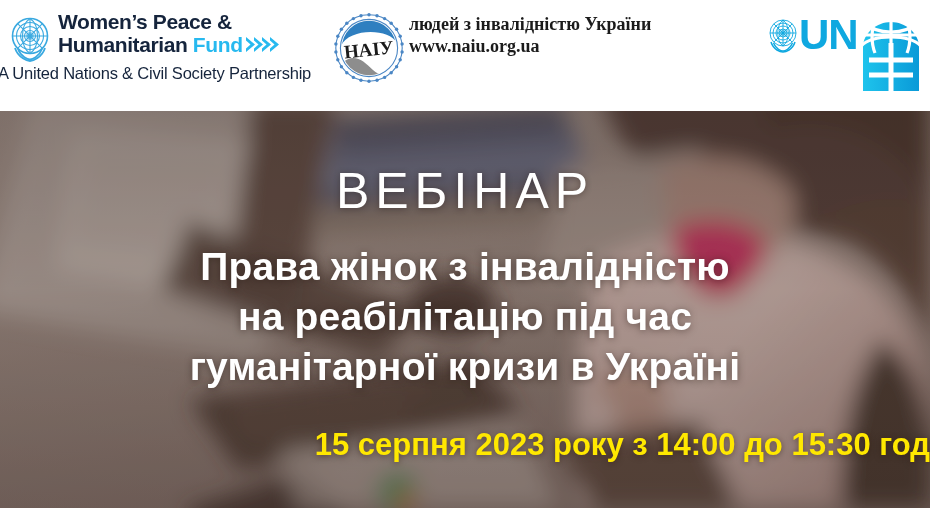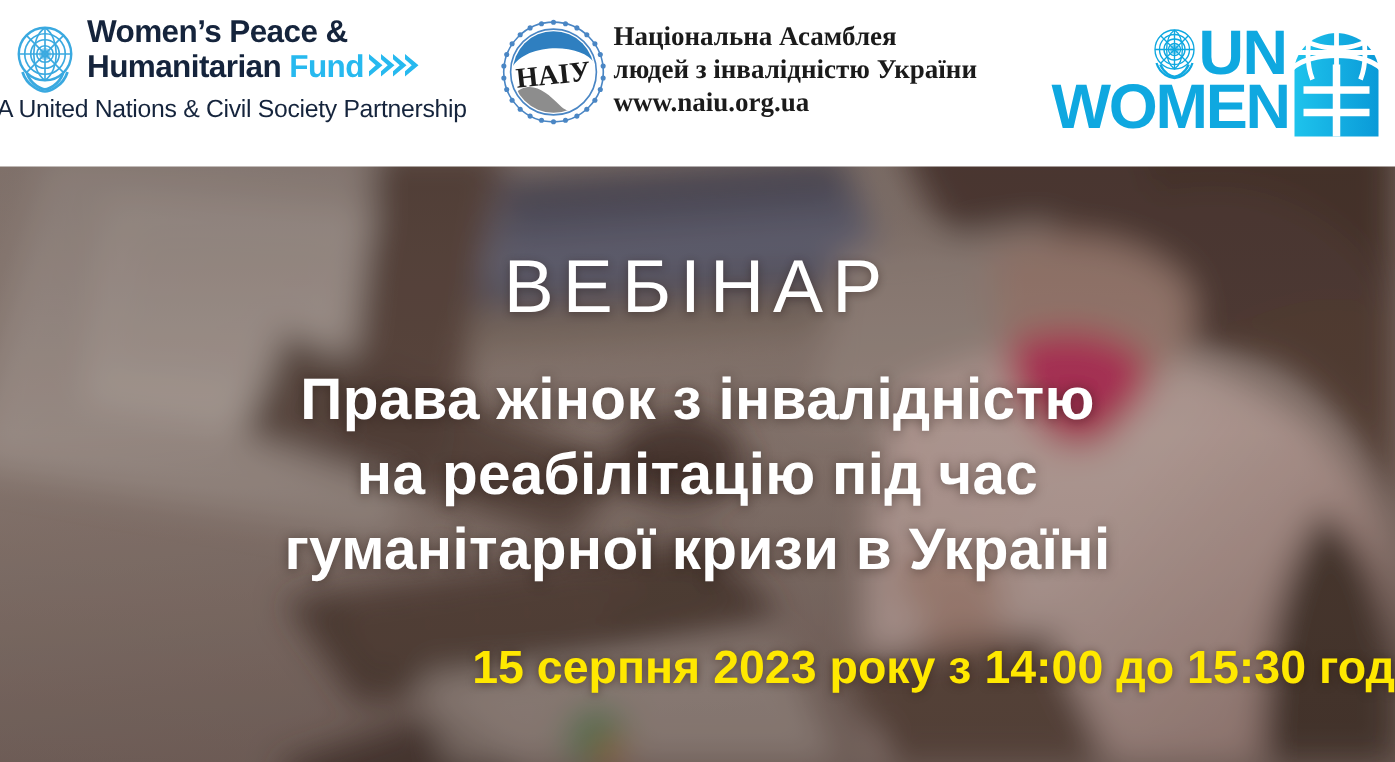--- a/index.html
+++ b/index.html
@@ -247,21 +247,20 @@
             </clipPath>
           <g clip-path="url(#naiuClip)">
             <rect x="8" y="8" width="56" height="56" fill="#ffffff"></rect>
             <path d="M8 34 C16 16 56 16 64 31 L64 8 L8 8 Z" fill="#2f7fc0"></path>
             <path d="M8 52 C20 40 30 48 40 58 C50 68 60 60 64 50 L64 64 L8 64 Z" fill="#8d8d8d"></path>
           </g>
           <text x="36" y="44" text-anchor="middle" font-family="Liberation Serif, serif" font-weight="bold" font-size="19" fill="#1b1b1b" transform="rotate(-6 36 40)">НАІУ</text>
         </svg>
       </div>
       <div class="naiu-text">
-        <div>Національна Асамблея</div>
         <div>людей з інвалідністю України</div>
         <div>www.naiu.org.ua</div>
       </div>
     </div>
 
     <div class="unwomen">
       <div class="uw-emblem">
         <svg viewBox="0 0 38 38">
           <g stroke="#0fa8e0" fill="none" stroke-width="0.9">
             <circle cx="19" cy="17" r="13"></circle>
@@ -273,21 +272,20 @@
             <path d="M19 4 C12 9 12 25 19 30 C26 25 26 9 19 4"></path>
           </g>
           <g stroke="#0fa8e0" fill="none" stroke-width="1.5">
             <path d="M7 26 C9.5 34 16.5 36 19 36 C21.5 36 28.5 34 31 26"></path>
             <path d="M9.5 27 C12 33 17 35 19 35 C21 35 26 33 28.5 27"></path>
           </g>
           <circle cx="19" cy="17" r="3" fill="#0fa8e0" opacity=".6"></circle>
         </svg>
       </div>
       <div class="uw-un">UN</div>
-      <div class="uw-women">WOMEN</div>
       <div class="uw-symbol">
         <svg viewBox="0 0 68 80">
           <defs>
             <linearGradient id="uwg" x1="0" y1="0" x2="1" y2="0">
               <stop offset="0" stop-color="#1ec3ec"></stop>
               <stop offset="1" stop-color="#0a9ad8"></stop>
             </linearGradient>
           </defs>
 
           <path d="M6 34 C6 20 20 9 34 9 C48 9 62 20 62 34 L62 78 L6 78 Z" fill="url(#uwg)"></path>

